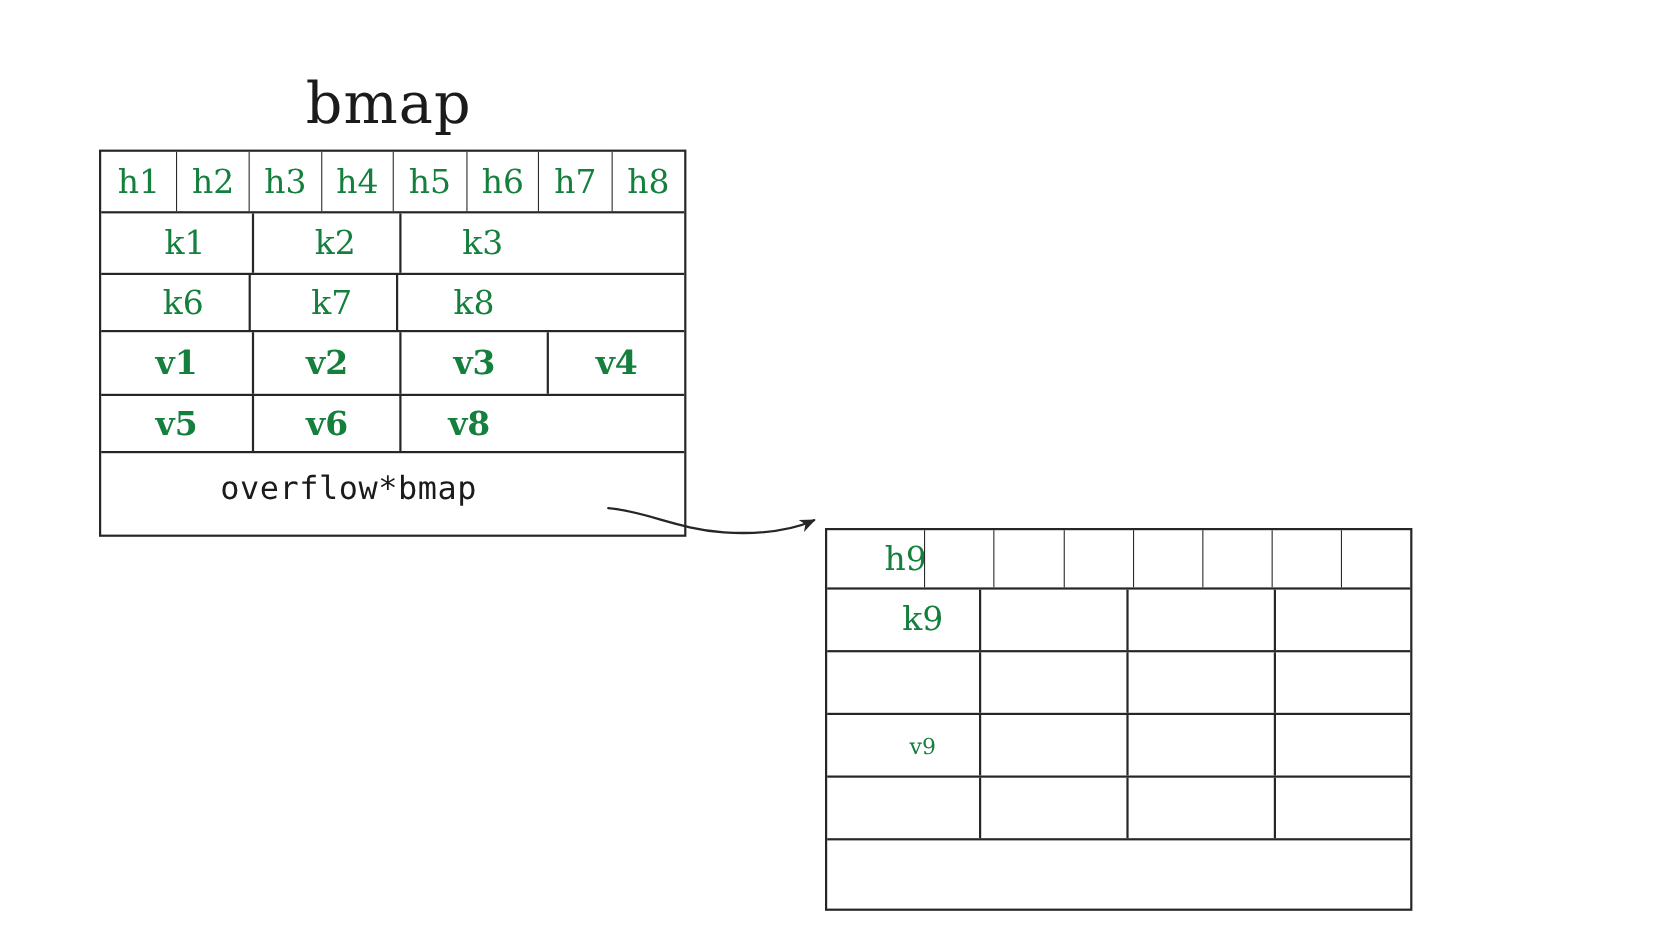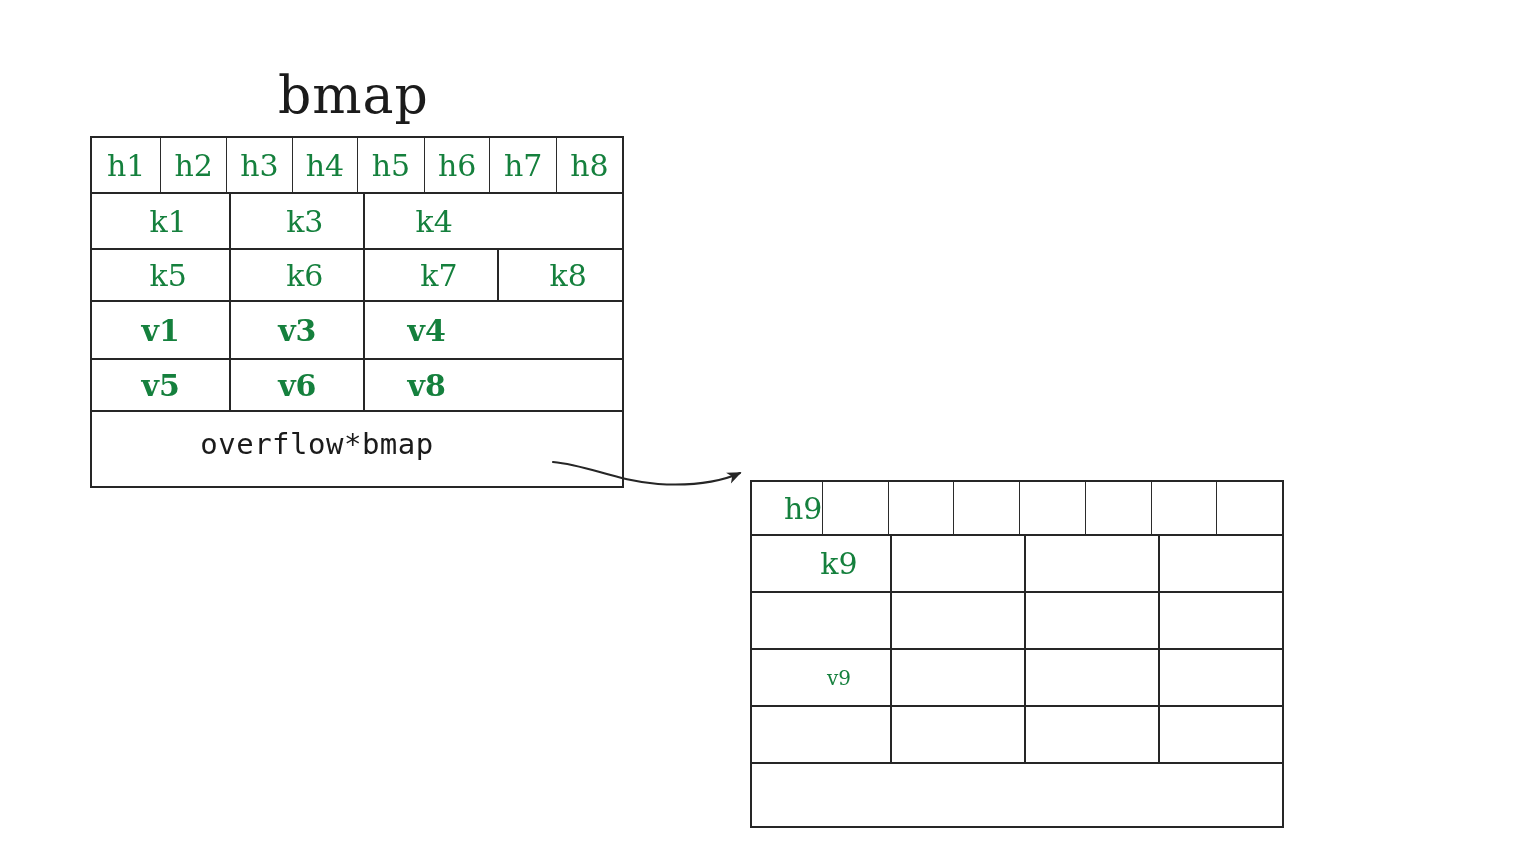--- a/index.html
+++ b/index.html
@@ -103,21 +103,21 @@
     height: 348px;
   }
   #overflow-struct .hrow { height: 52px; }
   #overflow-struct .hrow .cell { font-size: 30px; }
   #overflow-struct .krow { height: 57px; }
   #overflow-struct .krow .cell { font-size: 30px; }
   #overflow-struct .vrow { height: 57px; }
   #overflow-struct .vrow .cell { font-size: 20px; }
   #overflow-struct .orow { height: 62px; }
 
-  #overflow-struct .hrow .cell:first-child { justify-content: flex-start; padding-left: 32px; }
+  #overflow-struct .hrow .cell:first-child { justify-content: flex-start; padding-left: 32px; margin-left: 20px; }
   #overflow-struct .kv-first { justify-content: center; padding-left: 36px; }
 
   
   #overflow-arrow {
     position: absolute;
     left: 540px;
     top: 440px;
     width: 230px;
     height: 70px;
     pointer-events: none;
@@ -153,33 +153,33 @@
       <div class="cell" style="width:12.4%">h3</div>
       <div class="cell" style="width:12.3%">h4</div>
       <div class="cell" style="width:12.6%">h5</div>
       <div class="cell" style="width:12.4%">h6</div>
       <div class="cell" style="width:12.5%">h7</div>
       <div class="cell" style="width:12.5%">h8</div>
     </div>
 
     <div class="row krow krow-first">
       <div class="cell" style="width:25.9%">k1</div>
+      <div class="cell" style="width:25.3%">k2</div>
       <div class="cell" style="width:25.3%">k3</div>
-      <div class="cell" style="width:23.5%">k4</div>
     </div>
 
     <div class="row krow">
-      <div class="cell" style="width:25.9%">k5</div>
       <div class="cell" style="width:25.3%">k6</div>
       <div class="cell" style="width:25.3%">k7</div>
       <div class="cell" style="width:23.5%">k8</div>
     </div>
 
     <div class="row vrow vrow-first">
       <div class="cell" style="width:25.9%">v1</div>
+      <div class="cell" style="width:25.3%">v2</div>
       <div class="cell" style="width:25.3%">v3</div>
       <div class="cell" style="width:23.5%">v4</div>
     </div>
 
     <div class="row vrow">
       <div class="cell" style="width:25.9%">v5</div>
       <div class="cell" style="width:25.3%">v6</div>
       <div class="cell" style="width:23.5%">v8</div>
     </div>
 

